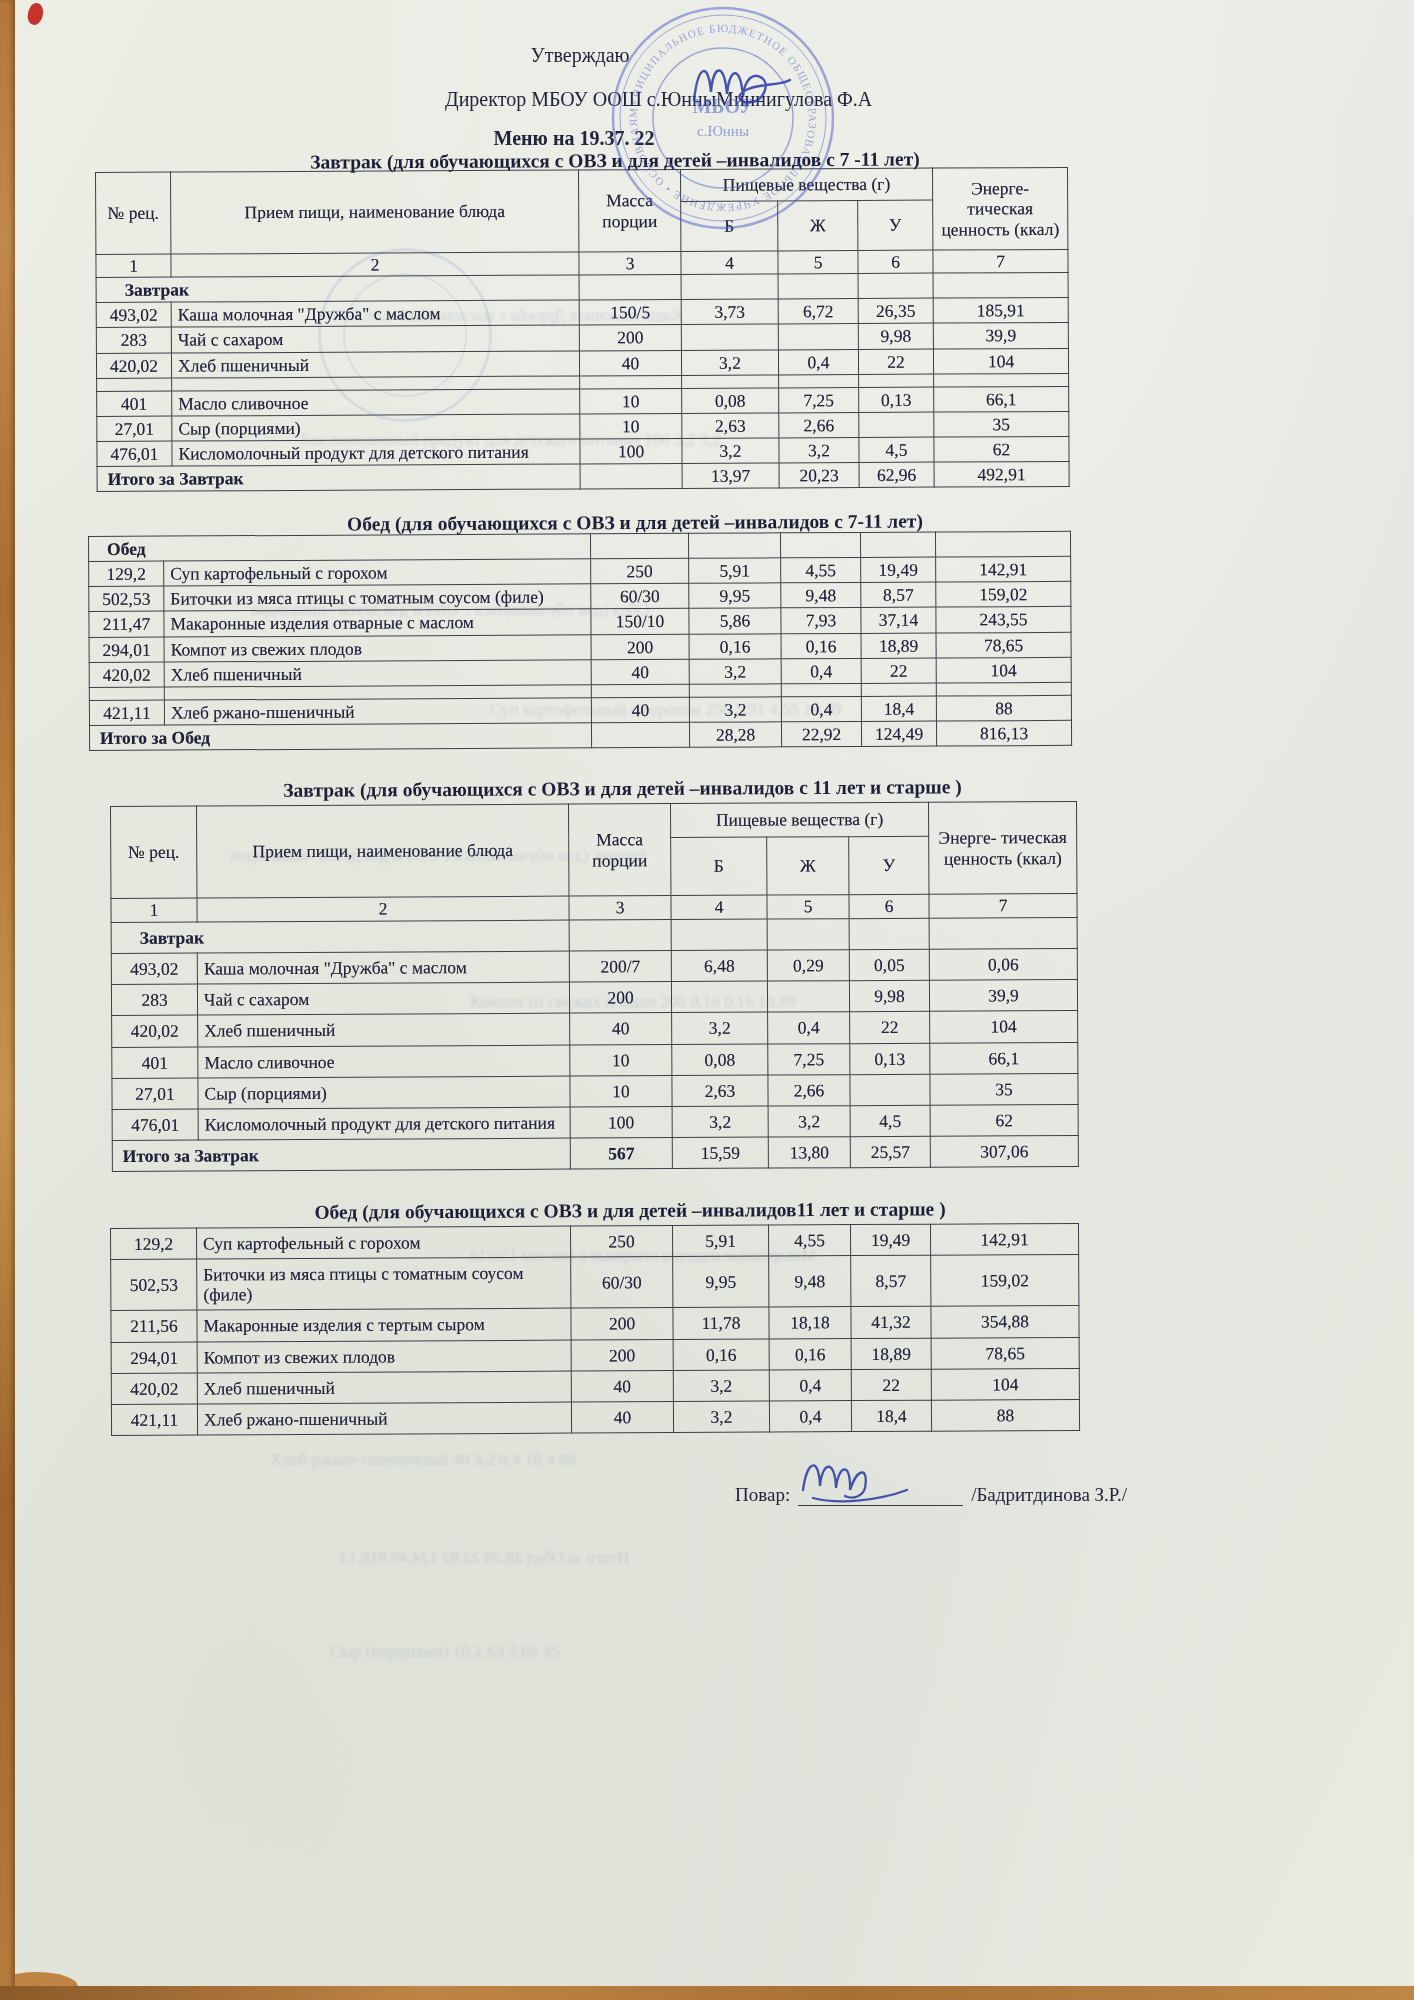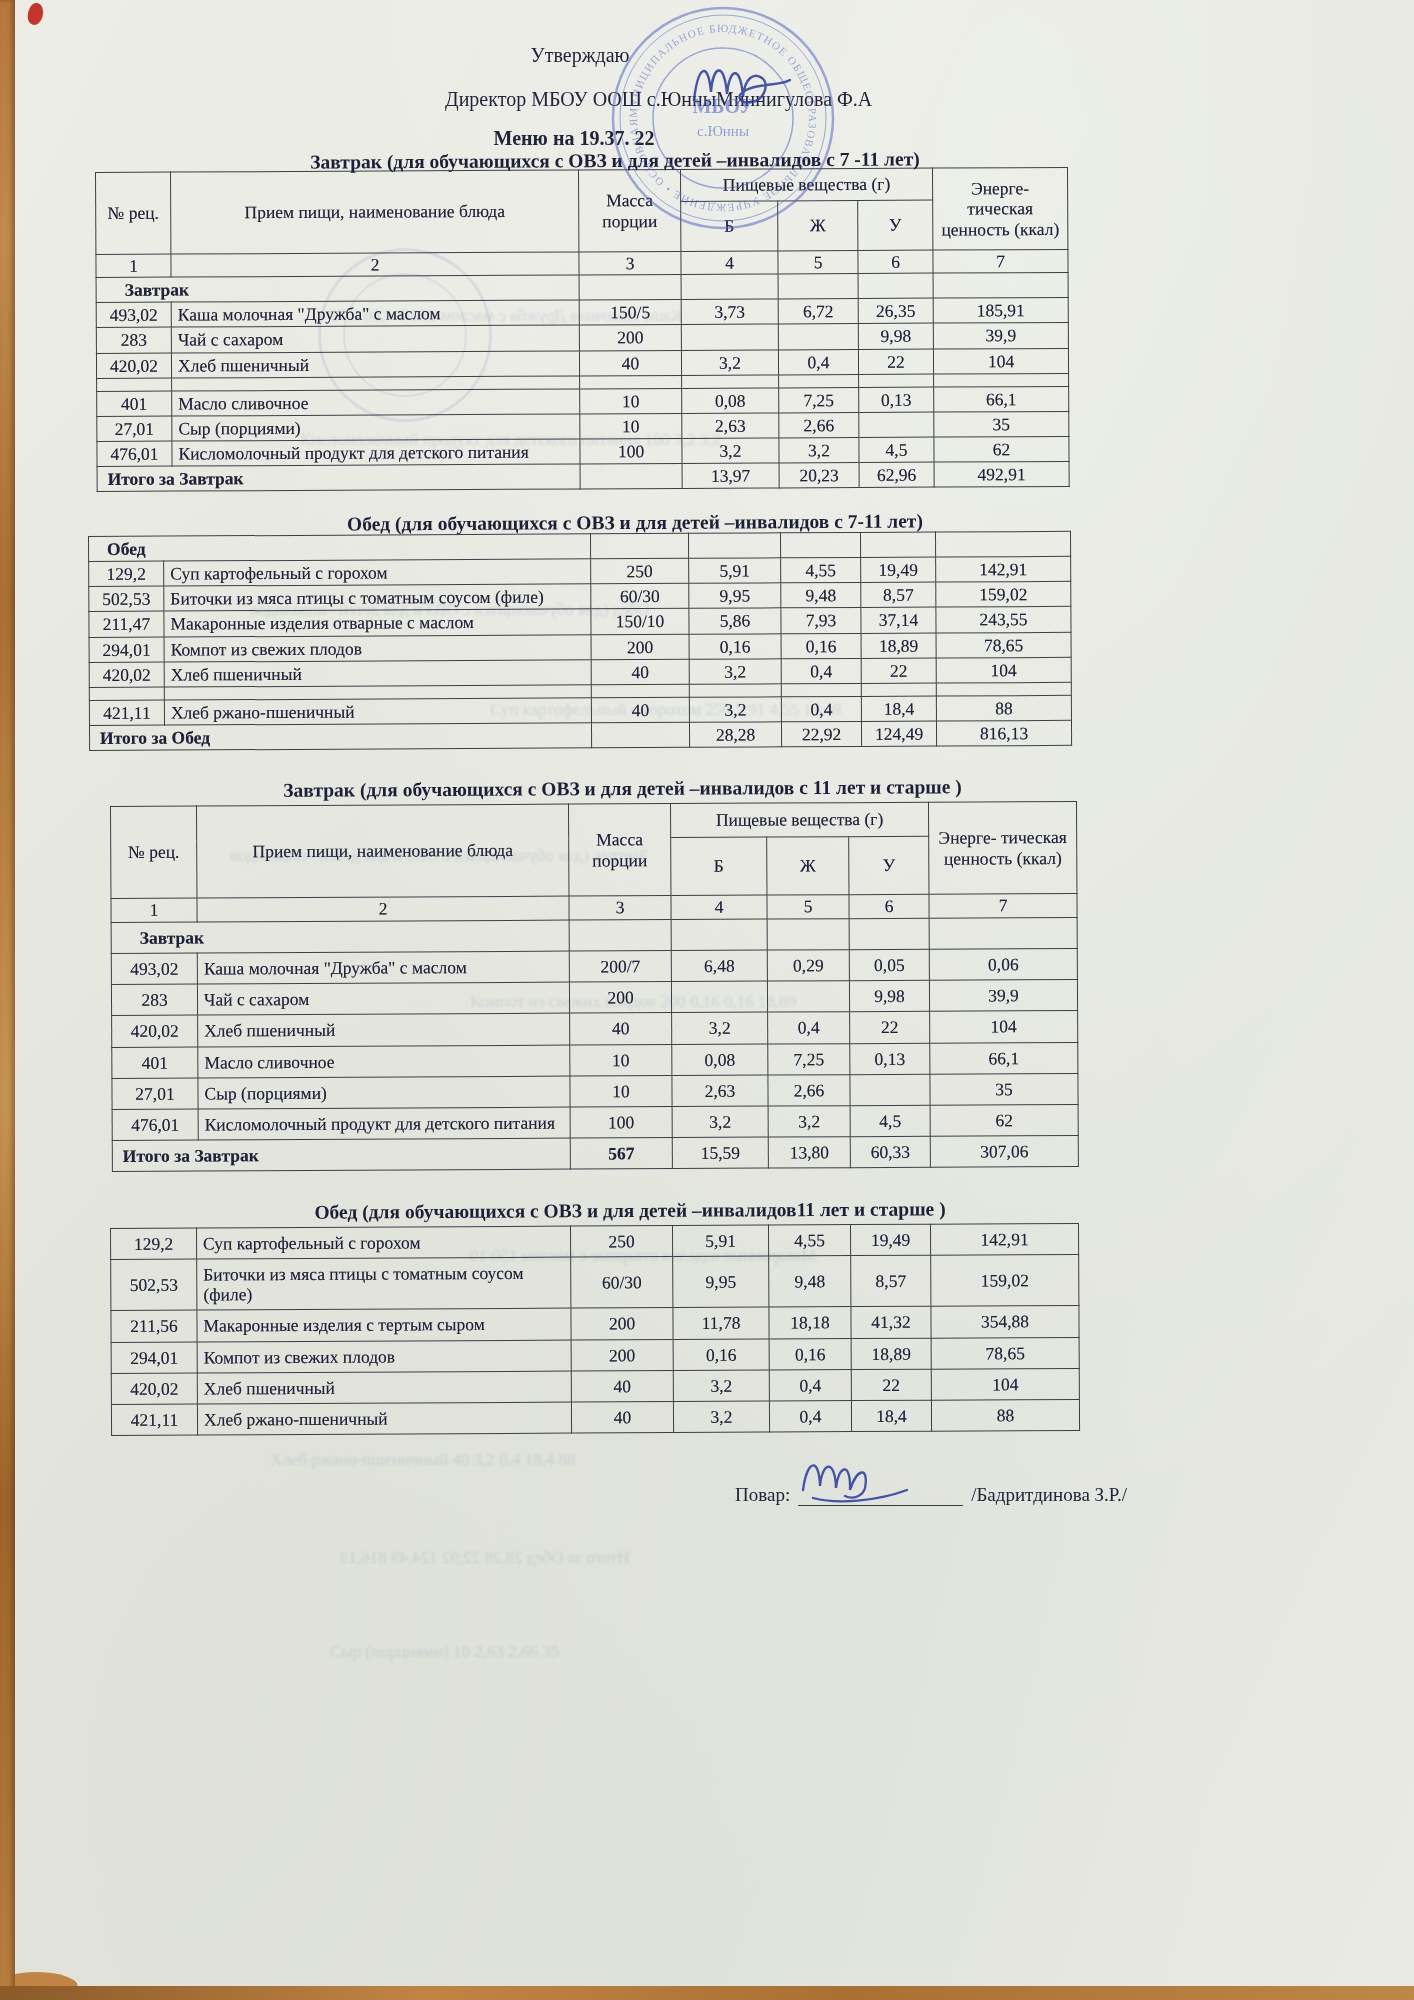--- a/index.html
+++ b/index.html
@@ -431,21 +431,21 @@
     <td class="c">4,5</td>
     <td class="c">62</td>
   </tr>
 </tbody>
   <tbody>
     <tr>
       <td class="l b" colspan="2" style="padding-left:10px">Итого за Завтрак</td>
       <td class="c b">567</td>
       <td class="c">15,59</td>
       <td class="c">13,80</td>
-      <td class="c">60,33</td>
+      <td class="c">25,57</td>
       <td class="c">307,06</td>
     </tr>
   </tbody>
 </table>
 
 <table class="menu-table t4">
   <colgroup>
       <col style="width:86px">
       <col style="width:374px">
       <col style="width:102px">

